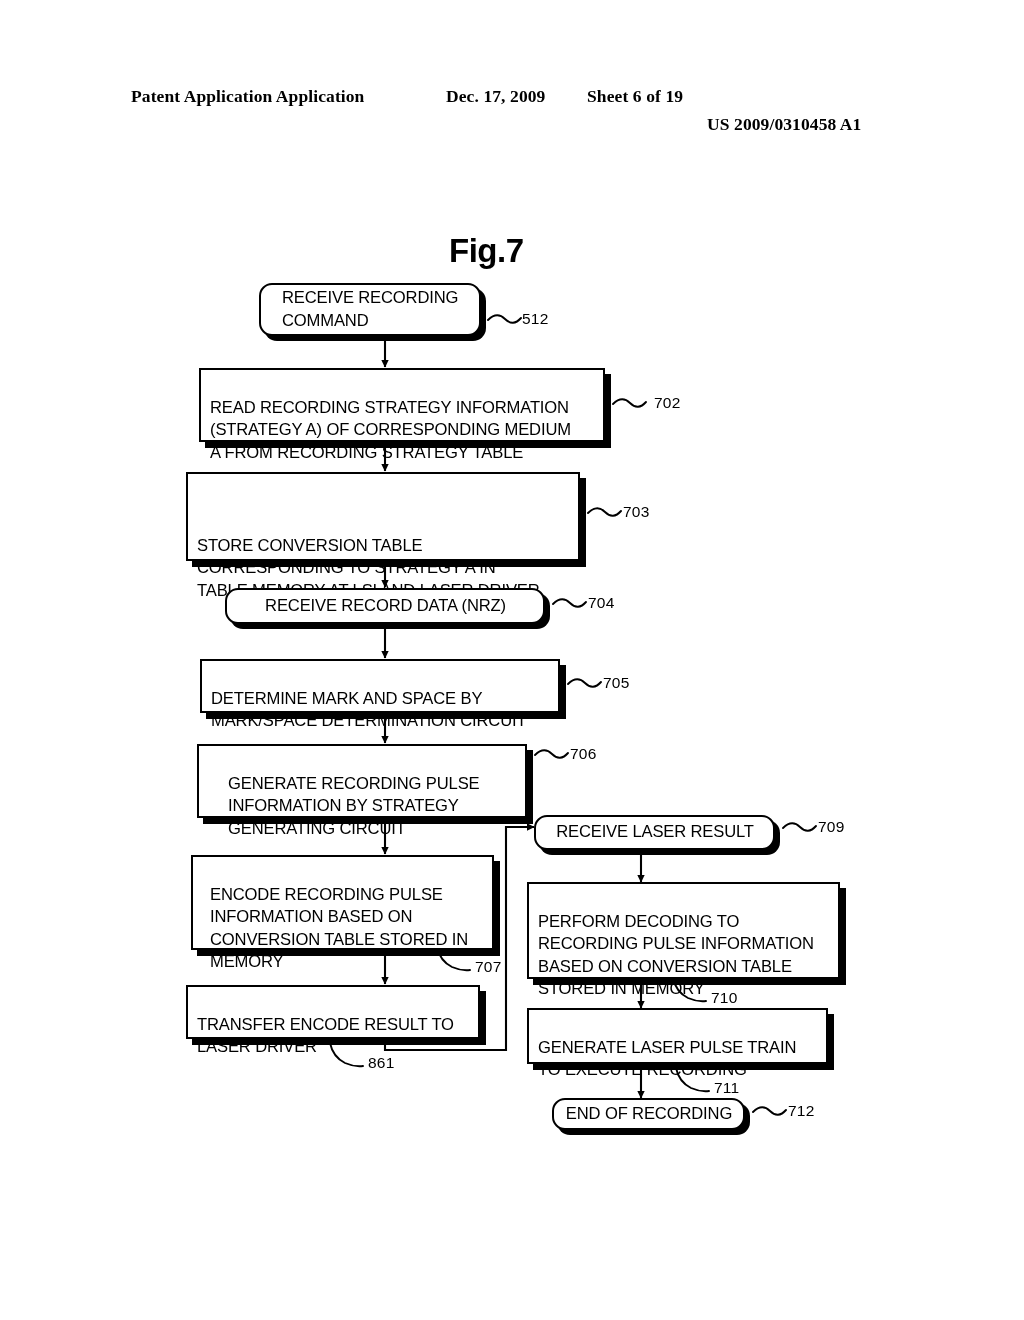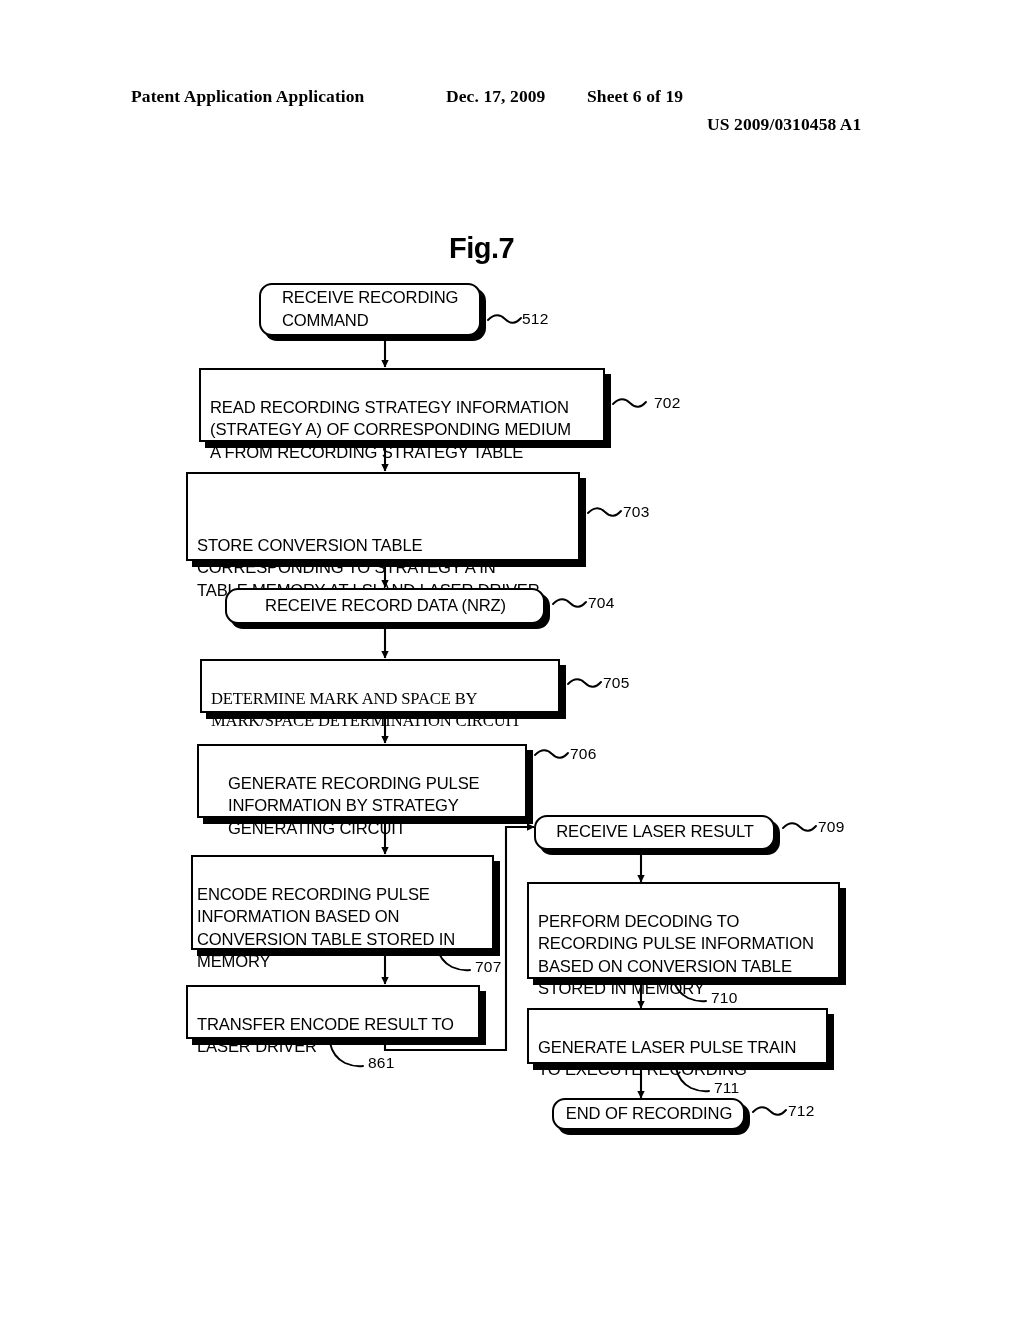--- a/index.html
+++ b/index.html
@@ -35,21 +35,21 @@
   #page-header .hdr-sheet { position: absolute; left: 587px;  top: 0; }
   #page-header .hdr-num   { position: absolute; left: 707px;  top: 0; margin-top: 28px; }
 
   
   #fig-title {
     position: absolute;
     left: 449px;
     top: 232px;
     font-family: "Liberation Sans", sans-serif;
     font-weight: bold;
-    font-size: 29px;
+    font-size: 33px;
     letter-spacing: -0.5px;
   }
 
   
   .fbox {
     position: absolute;
     box-sizing: border-box;
     background: #ffffff;
     border: 2.2px solid #000000;
     box-shadow: 6px 6px 0 0 #000000;
@@ -166,32 +166,32 @@
 <div class="fbox" style="left:186px; top:472px; width:394px; height:89px;">
   <span style="display:block; padding-top:2px;margin-top:32px;">STORE CONVERSION TABLE
 CORRESPONDING TO STRATEGY A IN
 TABLE MEMORY AT LSI AND LASER DRIVER</span>
 </div>
 
 <div class="fbox rounded ctr vmid" style="left:225px; top:588px; width:320px; height:36px;">
   <span>RECEIVE RECORD DATA (NRZ)</span>
 </div>
 
-<div class="fbox" style="left:200px; top:659px; width:360px; height:54px;font-family:Liberation Serif, serif;">
+<div class="fbox" style="left:200px; top:659px; width:360px; height:54px;">
   <span>DETERMINE MARK AND SPACE BY
 MARK/SPACE DETERMINATION CIRCUIT</span>
 </div>
 
 <div class="fbox" style="left:197px; top:744px; width:330px; height:74px; padding-left:29px;">
   <span>GENERATE RECORDING PULSE
 INFORMATION BY STRATEGY
 GENERATING CIRCUIT</span>
 </div>
 
-<div class="fbox" style="left:191px; top:855px; width:303px; height:95px; padding-left:4px;">
+<div class="fbox" style="left:191px; top:855px; width:303px; height:95px; padding-left:17px;">
   <span>ENCODE RECORDING PULSE
 INFORMATION BASED ON
 CONVERSION TABLE STORED IN
 MEMORY</span>
 </div>
 
 <div class="fbox" style="left:186px; top:985px; width:294px; height:54px;">
   <span>TRANSFER ENCODE RESULT TO
 LASER DRIVER</span>
 </div>

